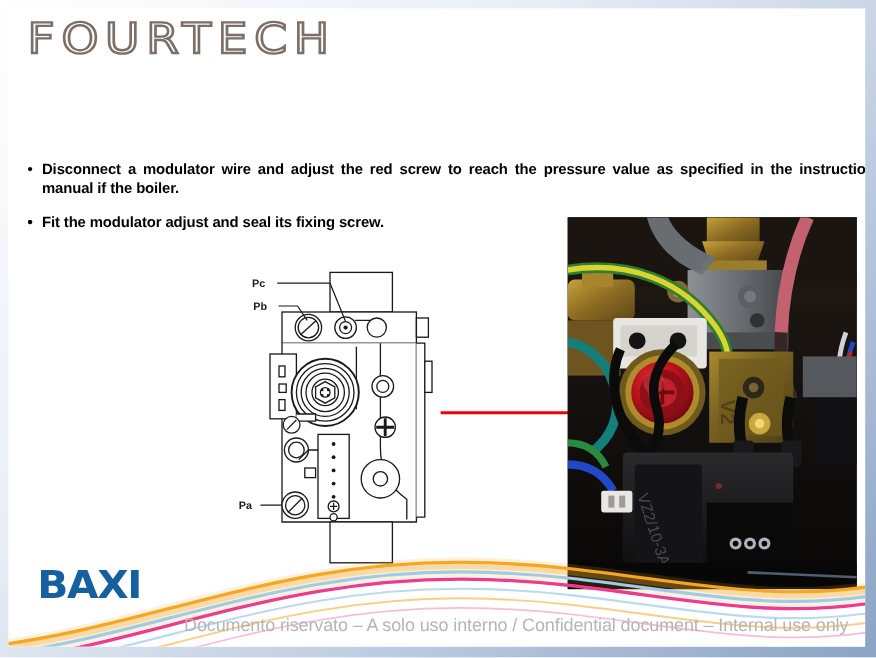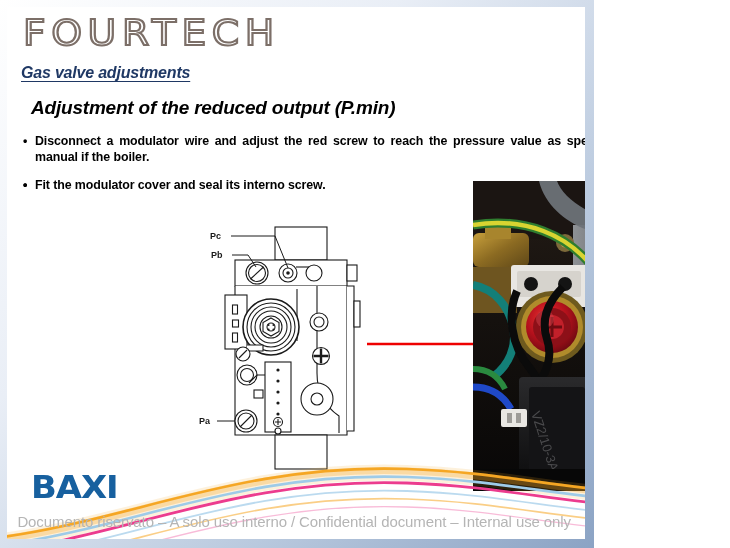--- a/index.html
+++ b/index.html
@@ -9,21 +9,21 @@
   }
   body {
     width: 730px; height: 548px;
     font-family: "Liberation Sans", sans-serif;
     overflow: hidden;
   }
 
   
   #slide {
     position: relative;
-    width: 594px; height: 548px;
+    width: 730px; height: 548px;
     background: linear-gradient(135deg,#ffffff 0%,#e9eef6 35%,#b9c9de 70%,#8ba3c4 100%);
     box-sizing: border-box;
     padding: 7px 9px 9px 7px;
   }
   #slide-inner {
     position: relative;
     width: 100%; height: 100%;
     background: #ffffff;
     overflow: hidden;
   }
@@ -147,35 +147,33 @@
   }
 </style>
 </head>
 <body>
 
 <div id="slide">
   <div id="slide-inner">
 
     <div class="fourtech-logo">FOURTECH</div>
 
-    <div class="section-title">Gas valve adjustments</div>
-
-    <div class="page-title">Adjustment of the reduced output (P.min)</div>
+
 
     <div class="bullets">
       <div class="bullet b1">
         <span class="dot">•</span>
         <span>Disconnect a modulator wire and adjust the red screw to reach the pressure value as specified in the instruction manual if the boiler.</span>
       </div>
       <div class="bullet b2">
         <span class="dot">•</span>
       </div>
       <div class="bullet b3">
         <span class="dot">•</span>
-        <span>Fit the modulator cover and seal its interno screw.</span>
+        <span>Fit the modulator adjust and seal its fixing screw.</span>
       </div>
     </div>
 
     <div id="drawing">
       <svg width="190" height="250" viewBox="0 0 190 250" fill="none" stroke="#1a1a1a" stroke-width="1.1" shape-rendering="geometricPrecision">
 
         <rect x="76" y="4" width="52" height="33" fill="#fff"></rect>
 
         <rect x="36" y="37" width="112" height="26" fill="#fff"></rect>
         <rect x="148" y="42" width="10" height="16" fill="#fff"></rect>

